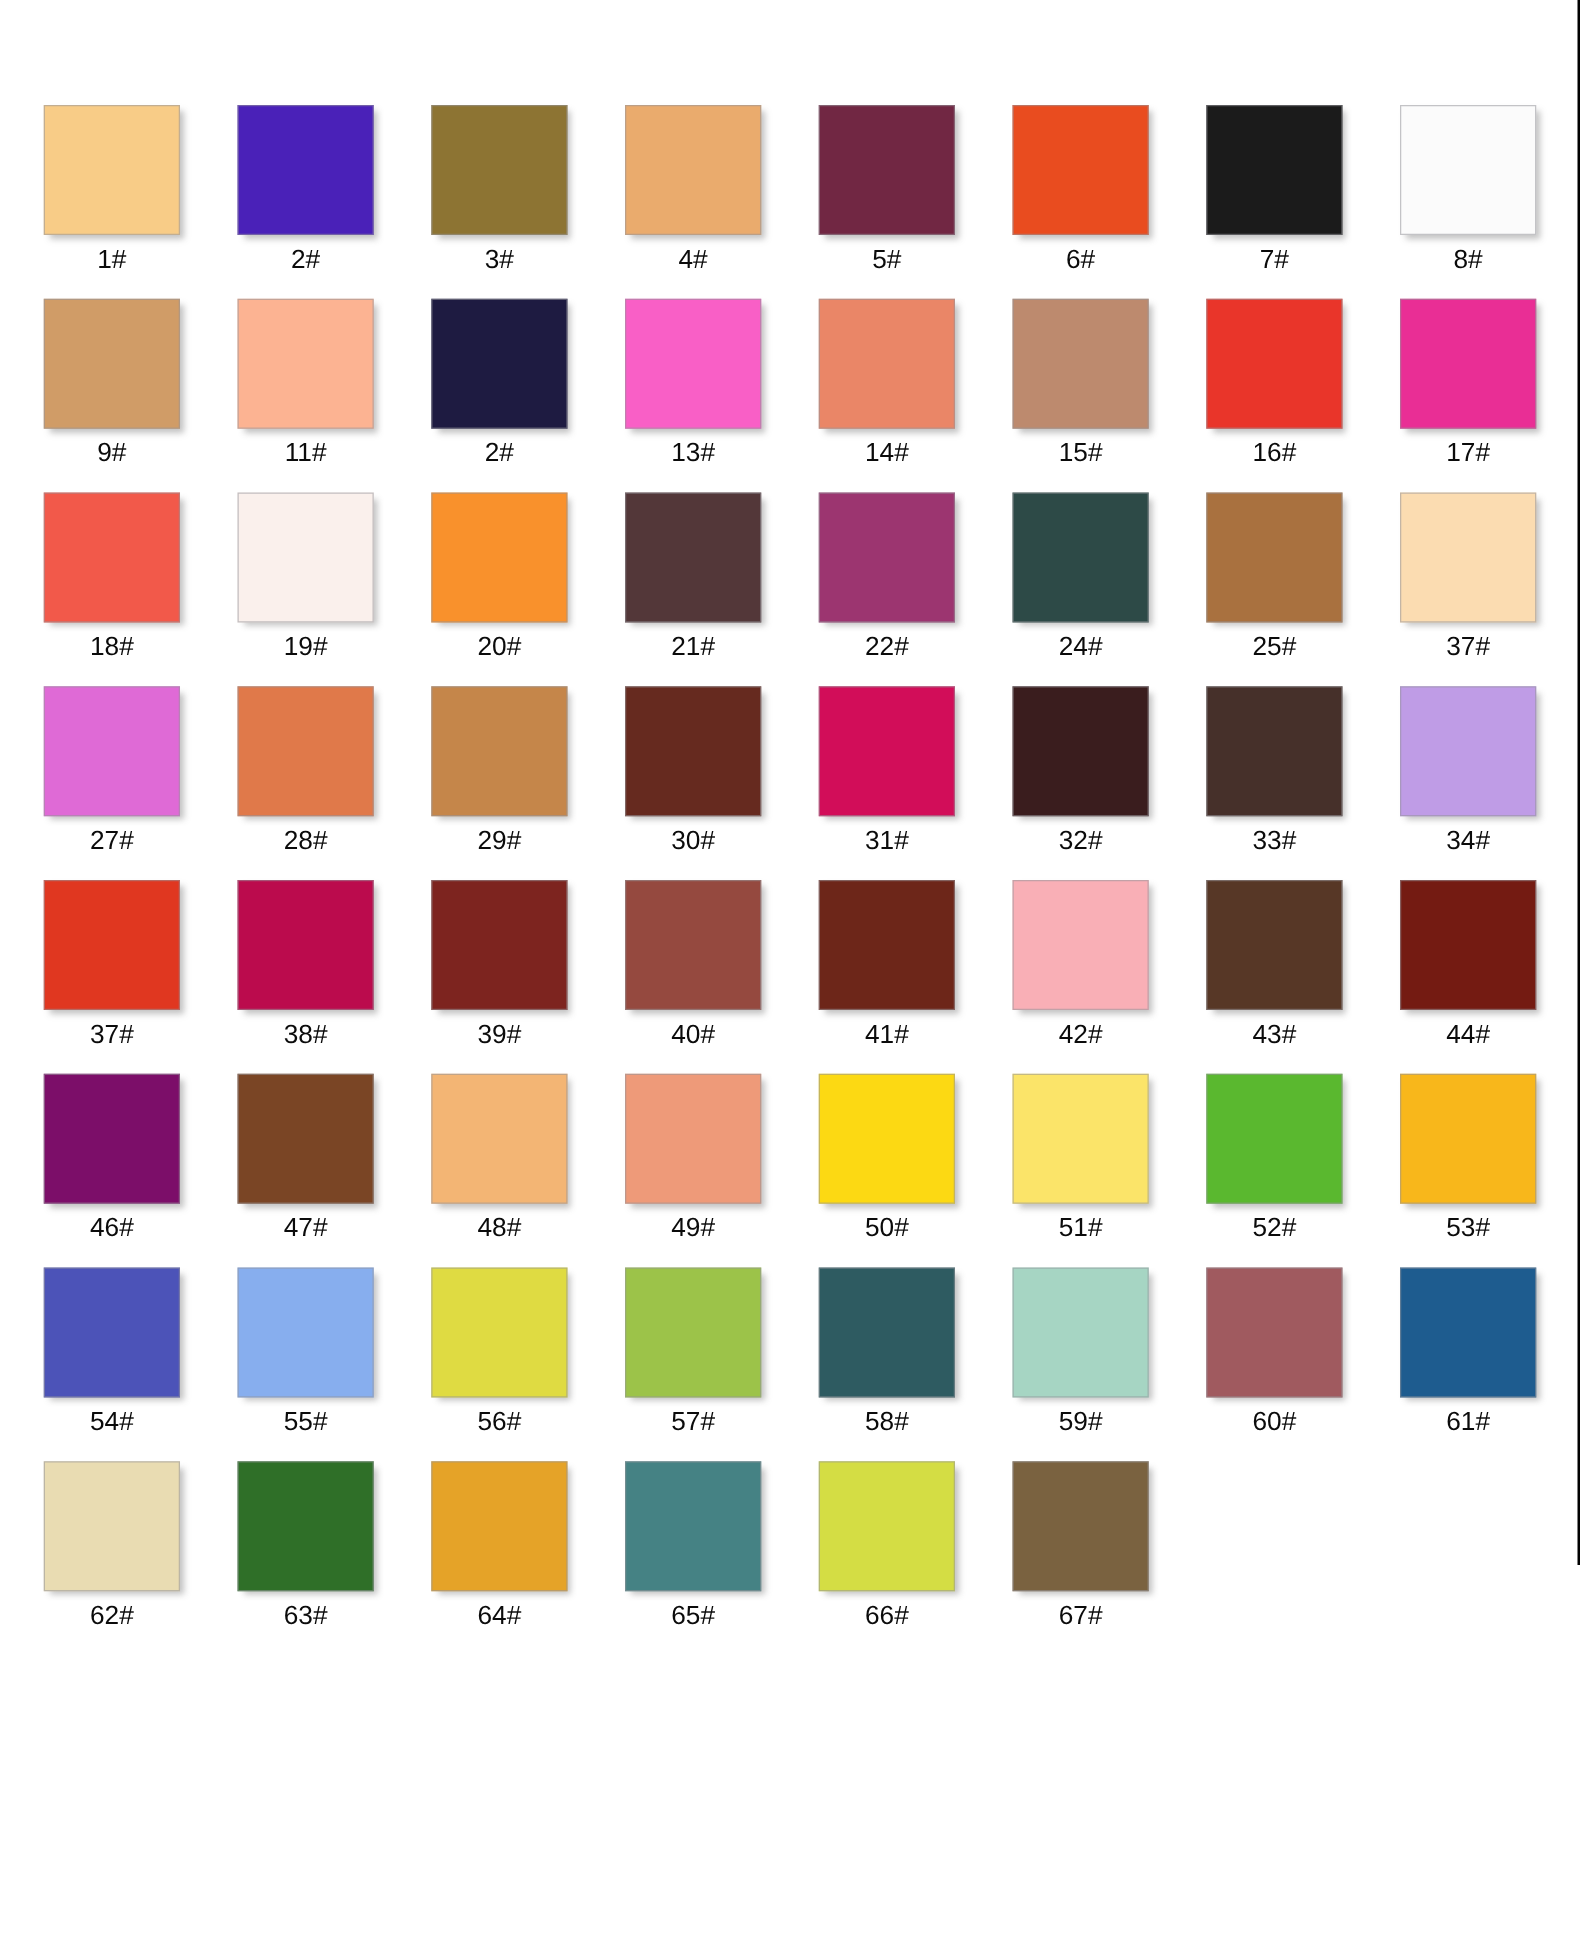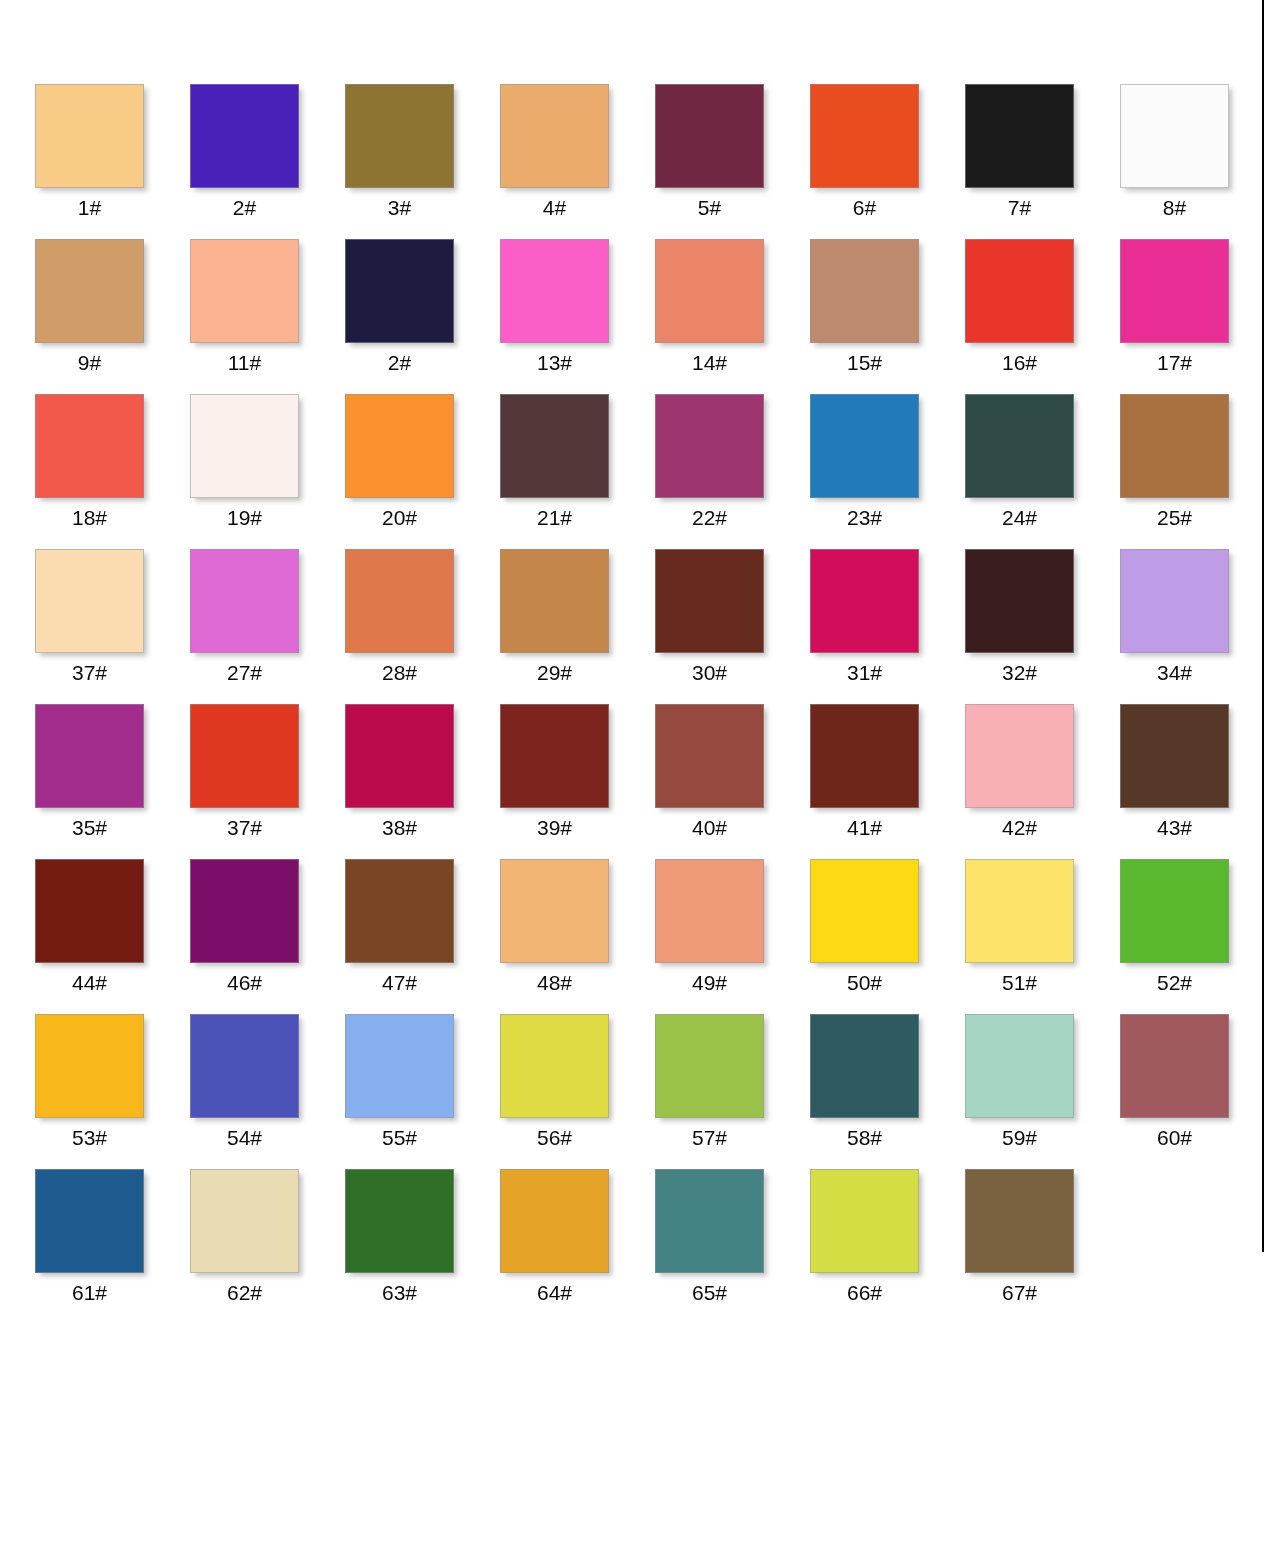--- a/index.html
+++ b/index.html
@@ -160,24 +160,20 @@
       </div>
       <div class="swatch-cell">
         <div class="swatch-chip" style="background-color: rgb(83, 55, 57);"></div>
         <div class="swatch-label">21#</div>
       </div>
       <div class="swatch-cell">
         <div class="swatch-chip" style="background-color: rgb(156, 53, 112);"></div>
         <div class="swatch-label">22#</div>
       </div>
       <div class="swatch-cell">
-        <div class="swatch-chip" style="background-color: rgb(33, 123, 187);"></div>
-        <div class="swatch-label">23#</div>
-      </div>
-      <div class="swatch-cell">
         <div class="swatch-chip" style="background-color: rgb(45, 74, 71);"></div>
         <div class="swatch-label">24#</div>
       </div>
       <div class="swatch-cell">
         <div class="swatch-chip" style="background-color: rgb(169, 113, 63);"></div>
         <div class="swatch-label">25#</div>
       </div>
       <div class="swatch-cell">
         <div class="swatch-chip" style="background-color: rgb(251, 220, 177);"></div>
         <div class="swatch-label">37#</div>
@@ -200,26 +196,26 @@
       </div>
       <div class="swatch-cell">
         <div class="swatch-chip" style="background-color: rgb(210, 13, 89);"></div>
         <div class="swatch-label">31#</div>
       </div>
       <div class="swatch-cell">
         <div class="swatch-chip" style="background-color: rgb(58, 29, 30);"></div>
         <div class="swatch-label">32#</div>
       </div>
       <div class="swatch-cell">
+        <div class="swatch-chip" style="background-color: rgb(70, 48, 42);"></div>
+        <div class="swatch-label">33#</div>
+      </div>
+      <div class="swatch-cell">
         <div class="swatch-chip" style="background-color: rgb(191, 156, 230);"></div>
         <div class="swatch-label">34#</div>
-      </div>
-      <div class="swatch-cell">
-        <div class="swatch-chip" style="background-color: rgb(162, 45, 141);"></div>
-        <div class="swatch-label">35#</div>
       </div>
       <div class="swatch-cell">
         <div class="swatch-chip" style="background-color: rgb(224, 55, 32);"></div>
         <div class="swatch-label">37#</div>
       </div>
       <div class="swatch-cell">
         <div class="swatch-chip" style="background-color: rgb(187, 11, 77);"></div>
         <div class="swatch-label">38#</div>
       </div>
       <div class="swatch-cell">

